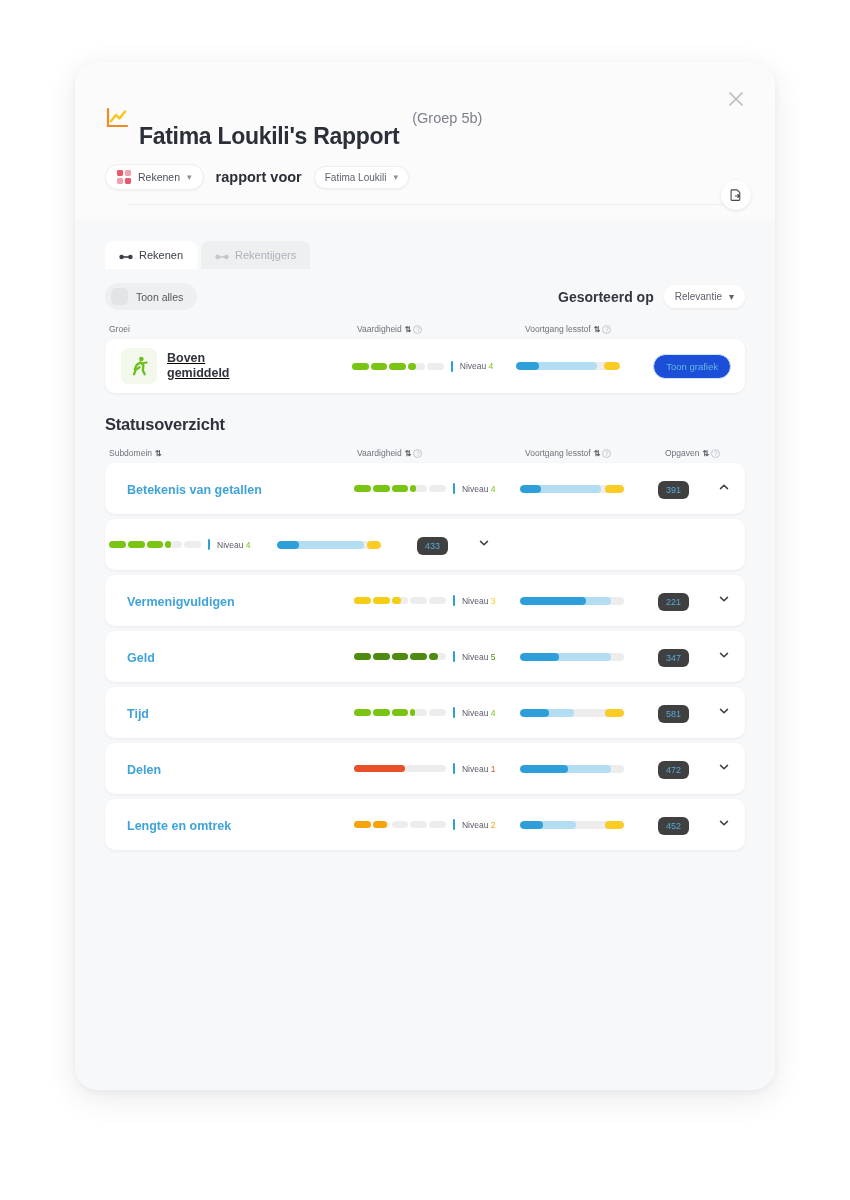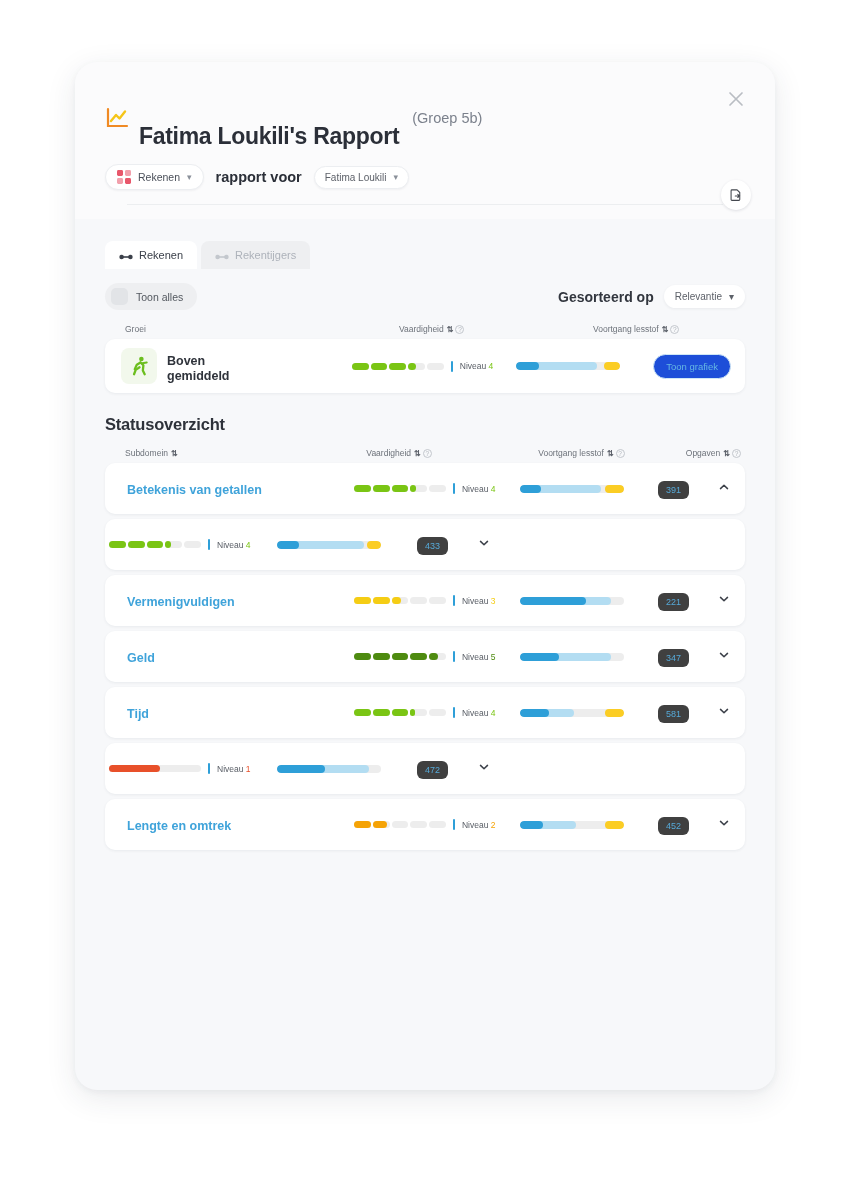--- a/index.html
+++ b/index.html
@@ -80,21 +80,21 @@
   .sort-wrap { display: flex; align-items: center; gap: 10px; }
   .sort-label { font-size: 14px; font-weight: 700; color: #32363e; }
   .sort-pill {
     display: inline-flex; align-items: center; gap: 7px;
     background: #fff; border-radius: 16px; padding: 6px 11px;
     font-size: 10px; color: #5d6169; cursor: pointer;
     box-shadow: 0 1px 3px rgba(30,40,60,.07);
   }
 
   
-  .colhdr { display: flex; align-items: center; margin: 14px 0 5px 16px; padding: 0 4px; gap: 26px; }
+  .colhdr { display: flex; align-items: center; margin: 14px 0 5px 0; padding: 0 4px; }
   .colhdr .c { font-size: 8.5px; color: #6d727a; display: flex; align-items: center; gap: 3px; }
   .sortglyph { font-size: 8px; color: #5b6069; font-weight: 700; letter-spacing: -1px; }
   .infoi {
     width: 9px; height: 9px; border-radius: 50%;
     border: 1px solid #c3c7cd; color: #b1b6bc;
     font-size: 6.5px; line-height: 7px; text-align: center;
     display: inline-block;
   }
 
   
@@ -265,21 +265,21 @@
           <span class="infoi">?</span>
         </div>
         <div class="c c-prog">
           <span>Voortgang lesstof</span>
           <span class="sortglyph">⇅</span>
           <span class="infoi">?</span>
         </div>
       </div>
 
       <div class="card growth-card">
-        <div class="c-name" style="display:flex;align-items:flex-end;">
+        <div class="c-name" style="display:flex;align-items:center;text-decoration:underline;">
           <span class="runner-badge">
             <svg viewBox="0 0 24 24" width="22" height="22">
               <circle cx="14.6" cy="4.4" r="2.5" fill="#6cbe1f"></circle>
               <path d="M13.6 8.2 L9.6 10.6 L7.4 15.4" stroke="#6cbe1f" stroke-width="2.5" fill="none" stroke-linecap="round" stroke-linejoin="round"></path>
               <path d="M13.6 8.2 L16.8 11.2 L16.2 16.8 L18.2 21" stroke="#6cbe1f" stroke-width="2.5" fill="none" stroke-linecap="round" stroke-linejoin="round"></path>
               <path d="M12.6 13.4 L8.4 16.2 L6.6 21" stroke="#6cbe1f" stroke-width="2.5" fill="none" stroke-linecap="round" stroke-linejoin="round"></path>
               <path d="M15.6 9.0 L20.4 8.2" stroke="#6cbe1f" stroke-width="2.3" fill="none" stroke-linecap="round"></path>
             </svg>
           </span>
           <div class="growth-text">
@@ -505,20 +505,21 @@
                 <div class="p-dark" style="width: 28%;"></div>
                 <div class="p-end" style="width: 18%;"></div>
               </div>
             </div>
             <div class="c-count"><span class="count-pill">581</span></div>
             <div class="c-act"><svg class="chev" viewBox="0 0 14 14">
                 <path d="M3.5 5.4 L7 8.8 L10.5 5.4" stroke="#3c4049" stroke-width="1.5" fill="none" stroke-linecap="round" stroke-linejoin="round"></path>
               </svg></div>
           </div>
           <div class="card srow">
+            <div class="c-name"><span class="subdomain">Delen</span></div>
             <div class="c-skill skill">
               <div class="segbar">
                 <div class="seg" style="flex: 0 0 auto; width: 92px;">
                   <i style="width: 55%; background: rgb(232, 80, 42);"></i>
                 </div>
               </div>
               <span class="tick"></span>
               <span class="niveau"><span>Niveau</span> <b style="color:#e8502a">1</b></span>
             </div>
             <div class="c-prog">

